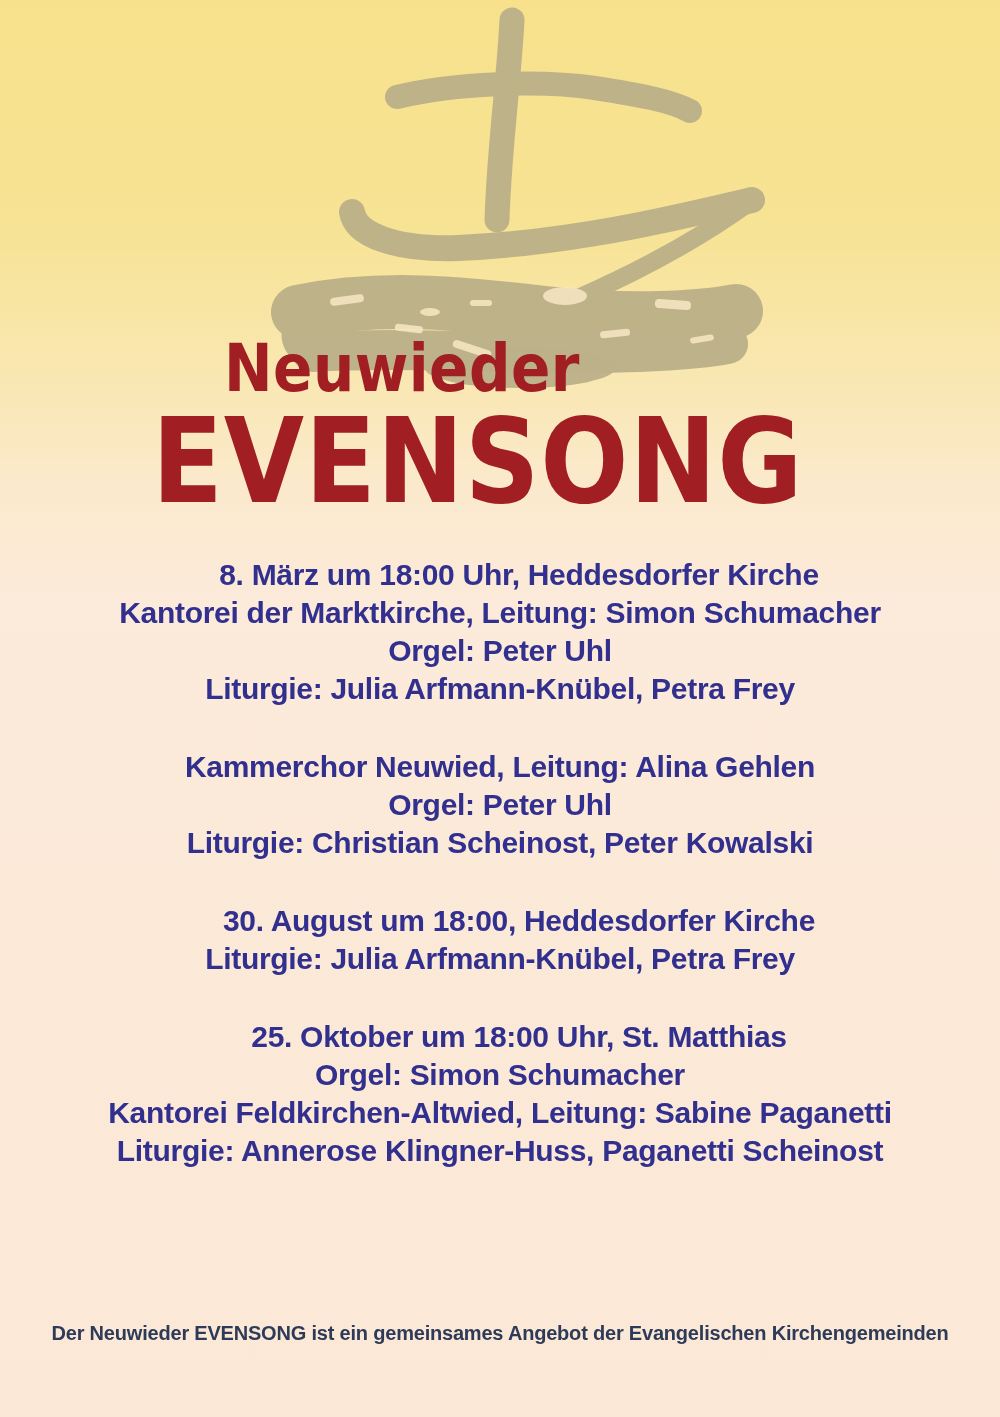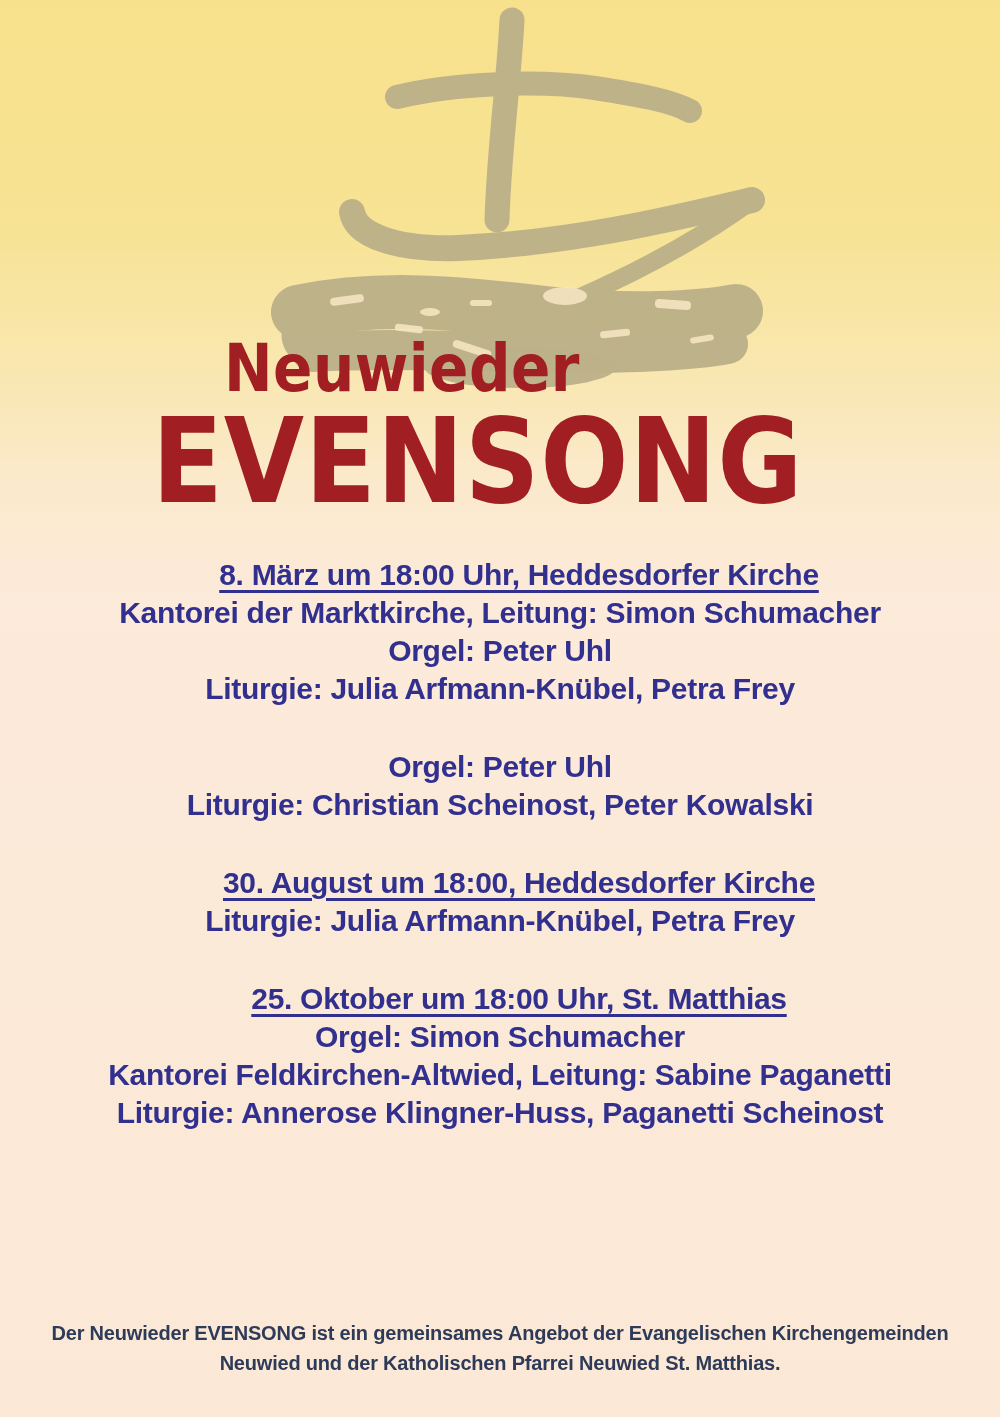--- a/index.html
+++ b/index.html
@@ -37,21 +37,20 @@
   }
   .events{
     position:absolute;top:556px;left:0;right:0;
     text-align:center;
     color:var(--text-blue,#32308e);
     font-weight:700;font-size:30px;line-height:38px;
     letter-spacing:-0.3px;
   }
   .event{margin:0 0 40px 0;}
   .event-date{
-    text-decoration:underline;
     text-decoration-thickness:3px;
     text-underline-offset:5px;
     padding-left:38px;
   }
   .footer{
     position:absolute;top:1318px;left:0;right:0;
     text-align:center;
     color:var(--footer-navy,#2e3b58);
     font-weight:700;font-size:20px;line-height:30px;
     letter-spacing:-0.2px;
@@ -100,36 +99,36 @@
   <main class="events">
 
     <section class="event">
       <div class="event-date">8. März um 18:00 Uhr, Heddesdorfer Kirche</div>
       <div class="event-line">Kantorei der Marktkirche, Leitung: Simon Schumacher</div>
       <div class="event-line">Orgel: Peter Uhl</div>
       <div class="event-line">Liturgie: Julia Arfmann-Knübel, Petra Frey</div>
     </section>
 
     <section class="event">
+      <div class="event-line">Kammerchor Neuwied, Leitung: Alina Gehlen</div>
       <div class="event-line">Orgel: Peter Uhl</div>
       <div class="event-line">Liturgie: Christian Scheinost, Peter Kowalski</div>
     </section>
 
     <section class="event">
       <div class="event-date">30. August um 18:00, Heddesdorfer Kirche</div>
       <div class="event-line">Liturgie: Julia Arfmann-Knübel, Petra Frey</div>
     </section>
 
     <section class="event">
       <div class="event-date">25. Oktober um 18:00 Uhr, St. Matthias</div>
       <div class="event-line">Orgel: Simon Schumacher</div>
       <div class="event-line">Kantorei Feldkirchen-Altwied, Leitung: Sabine Paganetti</div>
       <div class="event-line">Liturgie: Annerose Klingner-Huss, Paganetti Scheinost</div>
     </section>
 
   </main>
 
   <footer class="footer">
     <div>Der Neuwieder EVENSONG ist ein gemeinsames Angebot der Evangelischen Kirchengemeinden</div>
-    <div>Neuwied und der Katholischen Pfarrei Neuwied St. Matthias.</div>
   </footer>
 
 </div>
 
 </body></html>

